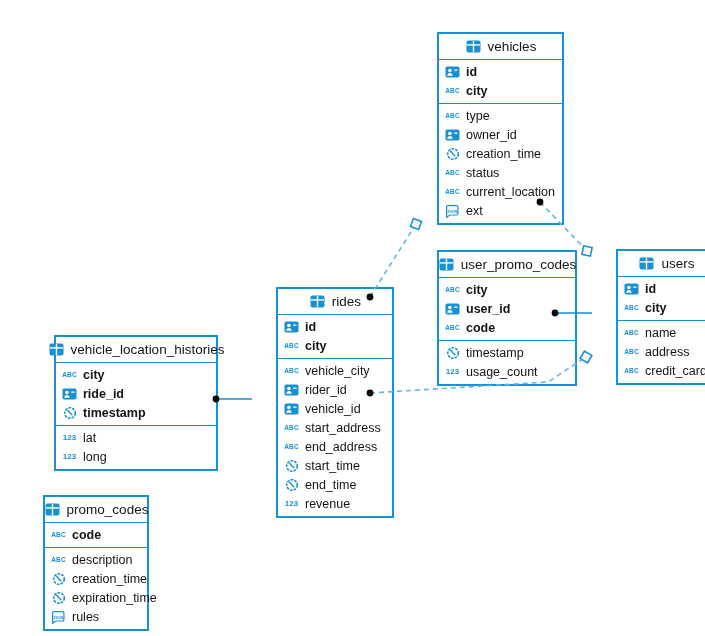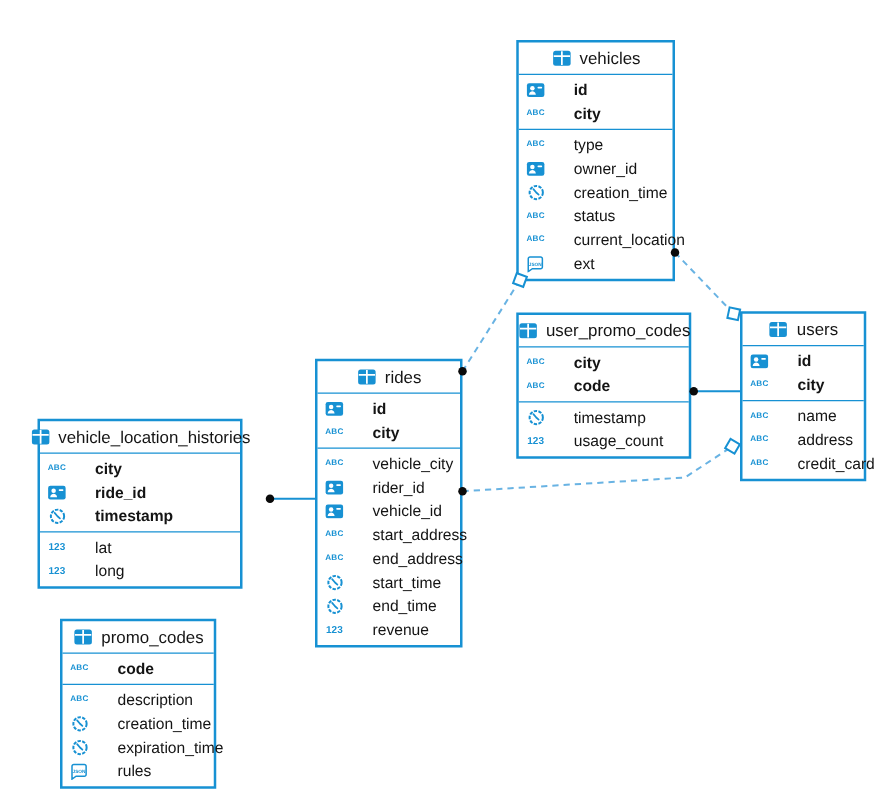--- a/index.html
+++ b/index.html
@@ -1,33 +1,33 @@
 <!DOCTYPE html>
 <html style="--blue: #1791d3;"><head>
 <meta charset="utf-8">
 <style>
   html,body{margin:0;padding:0;}
   body{
     width:705px;height:636px;position:relative;background:#ffffff;
     font-family:"Liberation Sans",sans-serif;overflow:hidden;
   }
-  #canvas{position:absolute;inset:0;}
+  #canvas{position:absolute;inset:0;margin-left:24px;}
   .table{
     position:absolute;background:#ffffff;border:2px solid var(--blue);
     box-sizing:border-box;z-index:1;
   }
   .hdr{
     height:25px;border-bottom:1.5px solid var(--blue);
     display:flex;align-items:center;justify-content:center;gap:6px;
     font-size:13.5px;color:#141414;white-space:nowrap;
   }
   .sec{padding:2px 0 3px;}
   .sec.cols{border-top:1.5px solid var(--blue);}
   .row{
-    height:19px;display:flex;align-items:center;gap:22px;
+    height:19px;display:flex;align-items:center;gap:5px;
     padding:0 5px;font-size:12.5px;color:#141414;white-space:nowrap;
   }
   .row.pk .cname{font-weight:700;}
   .ic{width:17px;flex:0 0 17px;display:inline-flex;justify-content:center;align-items:flex-start;}
   .abc-icon{font-size:6.5px;font-weight:700;color:var(--blue);letter-spacing:.2px;}
   .num-icon{font-size:8px;font-weight:700;color:var(--blue);}
   #edges{position:absolute;inset:0;z-index:2;pointer-events:none;}
 </style>
 </head>
 <body>
@@ -126,20 +126,31 @@
       </div>
       <div class="sec">
         <div class="row pk">
           <span class="ic">
             <span class="abc-icon">ABC</span>
           </span>
           <span class="cname">city</span>
         </div>
         <div class="row pk">
           <span class="ic">
+            <svg width="15" height="12" viewBox="0 0 15 12">
+              <rect x="0.5" y="0.5" width="14" height="11" rx="1.8" fill="#1791d3"></rect>
+              <circle cx="4.9" cy="4.5" r="1.8" fill="#fff"></circle>
+              <path d="M2.1 9.7 C2.4 7.6 3.9 6.9 4.9 6.9 C5.9 6.9 7.4 7.6 7.7 9.7 Z" fill="#fff"></path>
+              <rect x="9" y="3.4" width="3.7" height="1.3" rx="0.6" fill="#fff"></rect>
+            </svg>
+          </span>
+          <span class="cname">user_id</span>
+        </div>
+        <div class="row pk">
+          <span class="ic">
             <span class="abc-icon">ABC</span>
           </span>
           <span class="cname">code</span>
         </div>
       </div>
       <div class="sec cols">
         <div class="row">
           <span class="ic">
             <svg width="14" height="14" viewBox="0 0 14 14">
               <circle cx="7" cy="7" r="5.3" fill="none" stroke="#1791d3" stroke-width="1.6" stroke-dasharray="2.7 1.1"></circle>
@@ -351,21 +362,21 @@
           <span class="cname">lat</span>
         </div>
         <div class="row">
           <span class="ic">
             <span class="num-icon">123</span>
           </span>
           <span class="cname">long</span>
         </div>
       </div>
     </div>
-    <div class="table" style="left: 48px; top: 495px; width: 125px;">
+    <div class="table" style="left: 19px; top: 495px; width: 106px;">
       <div class="hdr">
         <span class="ic">
           <svg width="15" height="13" viewBox="0 0 15 13">
             <rect x="0.5" y="0.5" width="14" height="12" rx="2" fill="#1791d3"></rect>
             <line x1="1" y1="4.9" x2="14" y2="4.9" stroke="#fff" stroke-width="1.4"></line>
             <line x1="7.5" y1="1" x2="7.5" y2="12" stroke="#fff" stroke-width="1.4"></line>
           </svg>
         </span>
         <span class="hname">promo_codes</span>
       </div>

